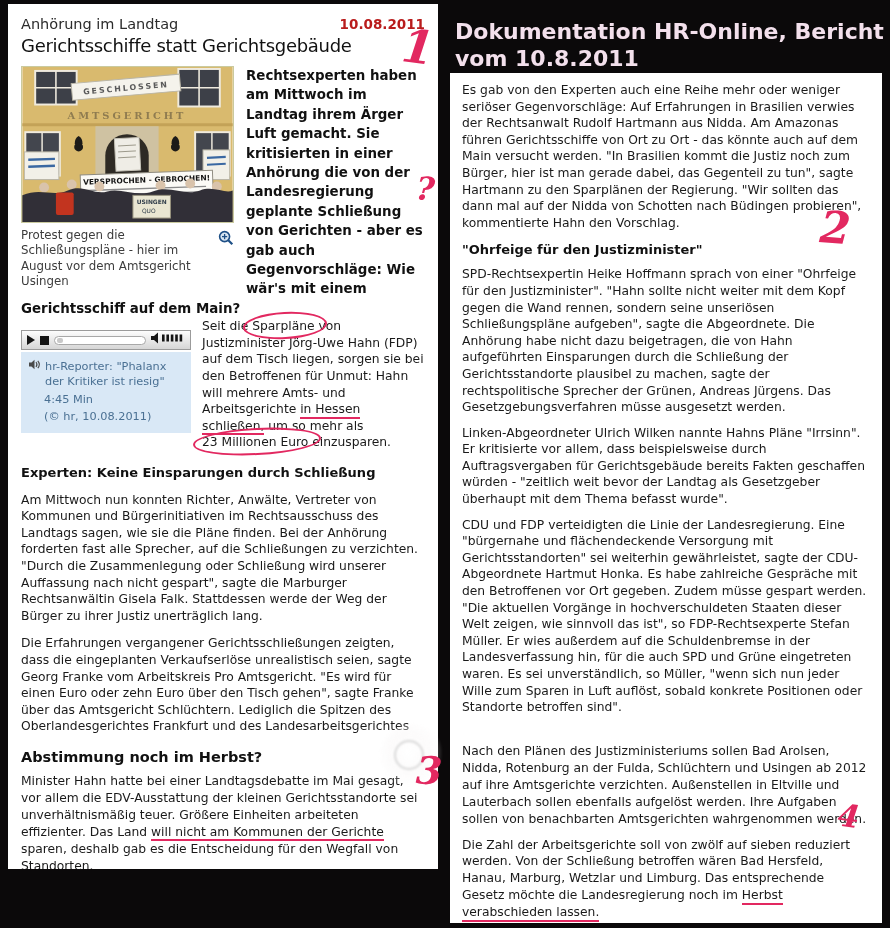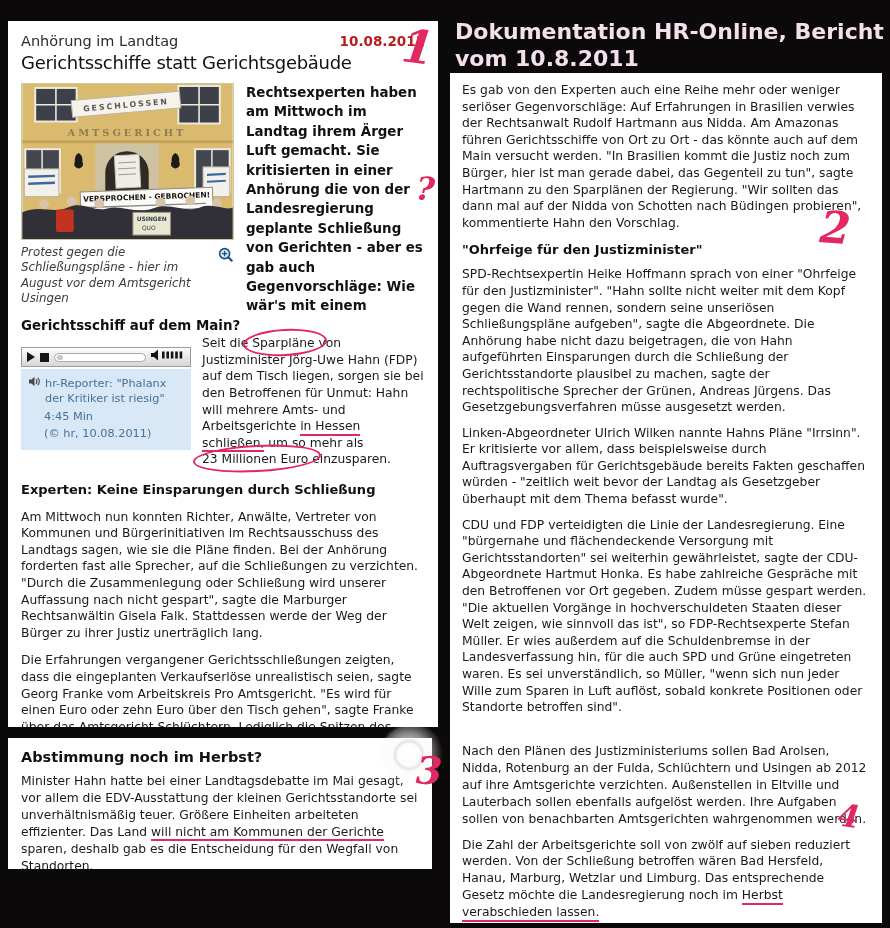--- a/index.html
+++ b/index.html
@@ -7,34 +7,34 @@
     --ink:#1a1a1a;
     --audio-bg:#d9e8f6;
     --audio-txt:#4a7093;
   }
   *{margin:0;padding:0;box-sizing:border-box;}
   html,body{background:#000;}
   body{font-family:"DejaVu Sans",sans-serif;}
   .canvas{position:relative;width:890px;height:928px;background:#0b090a;overflow:hidden;}
 
   .box{position:absolute;background:#fff;color:var(--ink);}
-  .left-box{left:8px;top:21px;width:430px;height:706px;padding:12px 13px;overflow:hidden;}
+  .left-box{left:8px;top:4px;width:430px;height:865px;padding:12px 13px;overflow:hidden;}
   .bl-box{left:8px;top:738px;width:424px;height:131px;padding:11px 13px;overflow:hidden;}
   .rb1{left:450px;top:73px;width:432px;height:744px;padding:9px 12px;overflow:hidden;}
   .rb2{left:450px;top:743px;width:432px;height:180px;padding:0 12px;overflow:hidden;}
 
   
   .kicker-row{display:flex;justify-content:space-between;align-items:baseline;}
   .kicker{font-size:14.5px;color:#2c2c2c;}
   .date{font-size:13.5px;font-weight:bold;color:#b91c1c;}
   .art-title{font-size:18px;font-weight:normal;color:#111;letter-spacing:-0.3px;white-space:nowrap;margin-top:3px;}
   .art-body{margin-top:10px;font-size:12.3px;line-height:16.6px;}
   .photo-block{float:left;width:213px;margin:0 12px 4px 0;}
   .photo-block svg.photo{display:block;width:213px;height:157px;border:1px solid #caca9f;}
-  .caption-row{display:flex;gap:6px;margin-top:5px;font-style:italic;}
+  .caption-row{display:flex;gap:6px;margin-top:5px;}
   .caption{flex:1;font-size:11.8px;line-height:15.3px;color:#3c3c3c;}
   .zoom-icon{flex:0 0 auto;margin-top:2px;}
   .intro{font-weight:bold;font-size:13.4px;line-height:19.4px;color:#111;}
 
   
   .audio-module{float:left;clear:left;width:170px;margin:12px 11px 6px 0;}
   .audio-bar{height:20px;background:linear-gradient(#fdfdfd,#d6d6d6);border:1px solid #9b9b9b;display:flex;align-items:center;padding:0 5px;gap:5px;}
   .play-btn{width:0;height:0;border-left:8px solid #151515;border-top:5px solid transparent;border-bottom:5px solid transparent;cursor:pointer;}
   .stop-btn{width:9px;height:9px;background:#151515;cursor:pointer;}
   .audio-slider{flex:1;height:9px;background:#fff;border:1px solid #a8a8a8;border-radius:5px;position:relative;}

